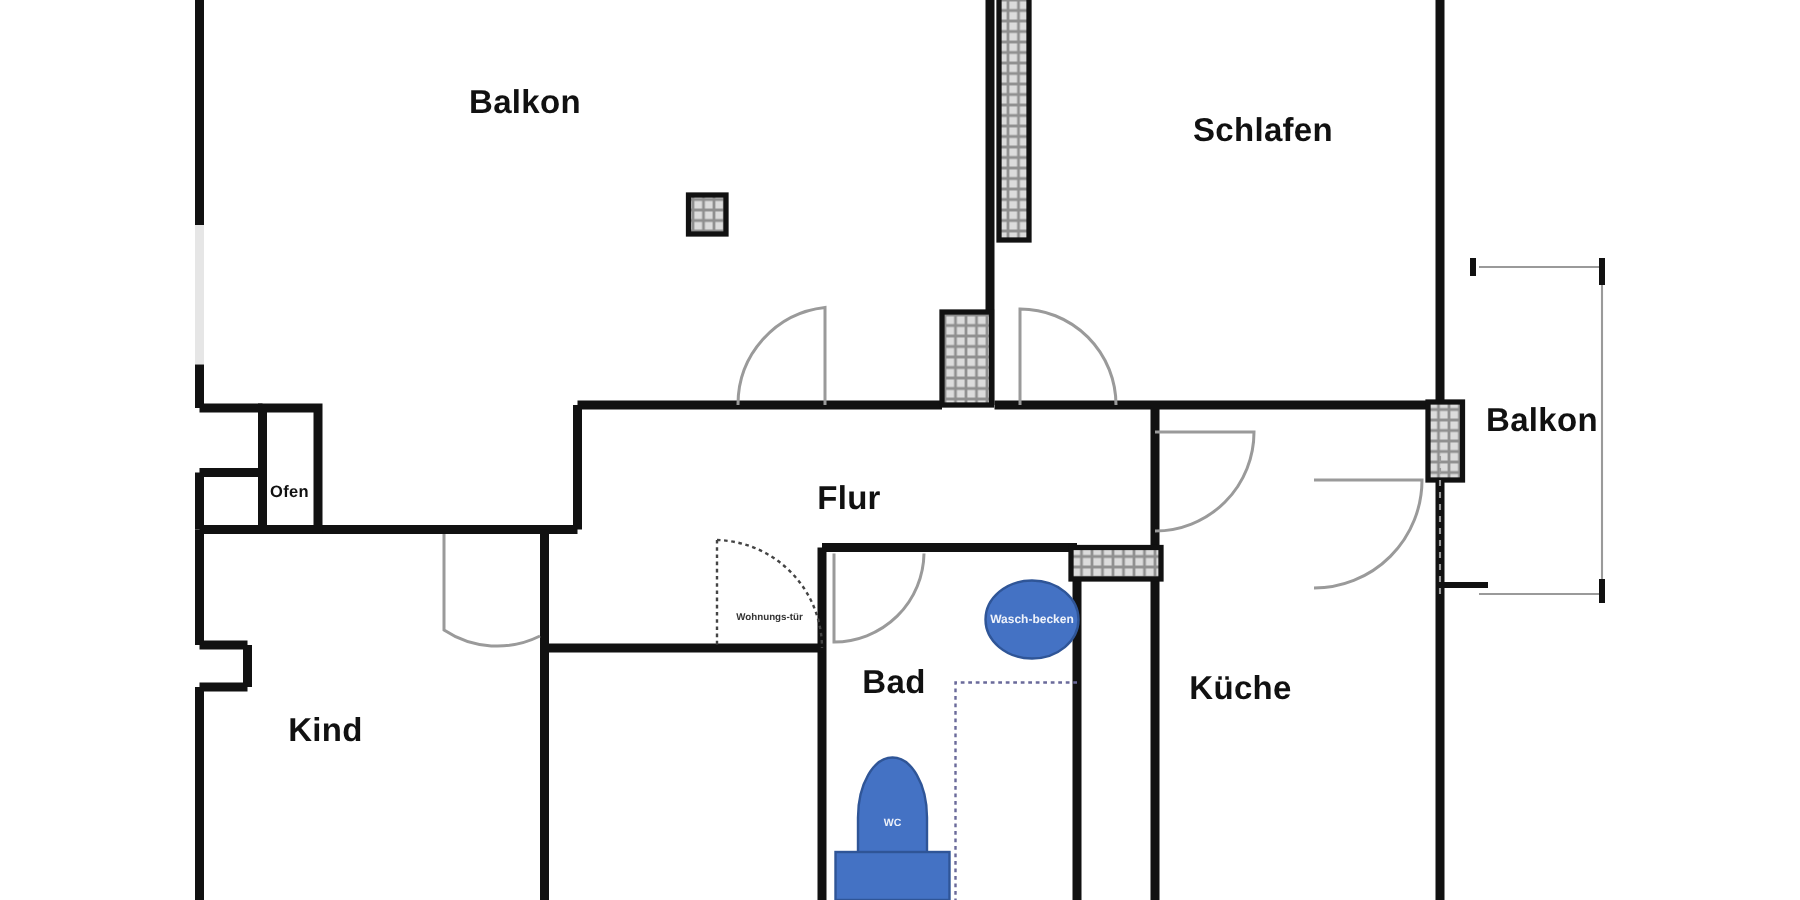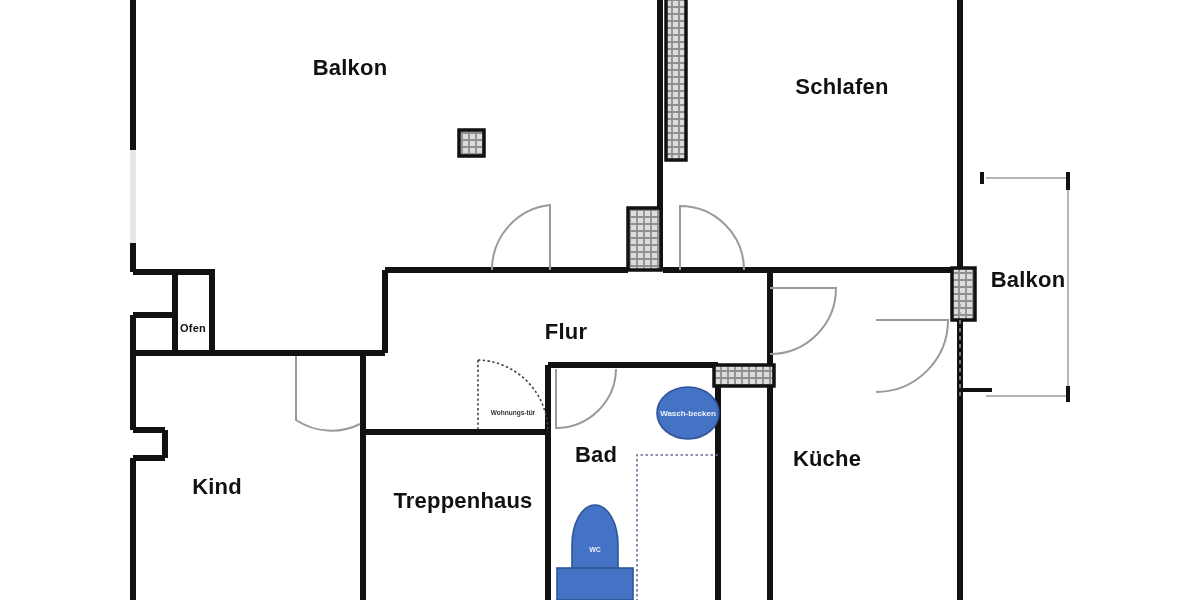--- a/index.html
+++ b/index.html
@@ -184,21 +184,20 @@
     </g>
   </svg>
 
   <div class="room-label big" style="left:350px; top:68px;">Balkon</div>
   <div class="room-label big" style="left:842px; top:87px;">Schlafen</div>
   <div class="room-label big" style="left:1028px; top:280px;">Balkon</div>
   <div class="room-label big" style="left:566px; top:332px;">Flur</div>
   <div class="room-label big" style="left:596px; top:455px;">Bad</div>
   <div class="room-label big" style="left:827px; top:459px;text-align:center;">Küche</div>
   <div class="room-label big" style="left:217px; top:487px;">Kind</div>
-  <div class="room-label big" style="left:463px; top:501px;">Treppenhaus</div>
   <div class="room-label small" style="left:193px; top:308px;">Ofen</div>
 
   <div class="fixture-label sink" style="left:688px; top:413px;">Wasch-becken</div>
   <div class="fixture-label wc" style="left:595px; top:549px;">WC</div>
 
   <div class="door-tag" style="left:513px; top:412px;">Wohnungs-tür</div>
 
 </div>
 
 </body></html>

